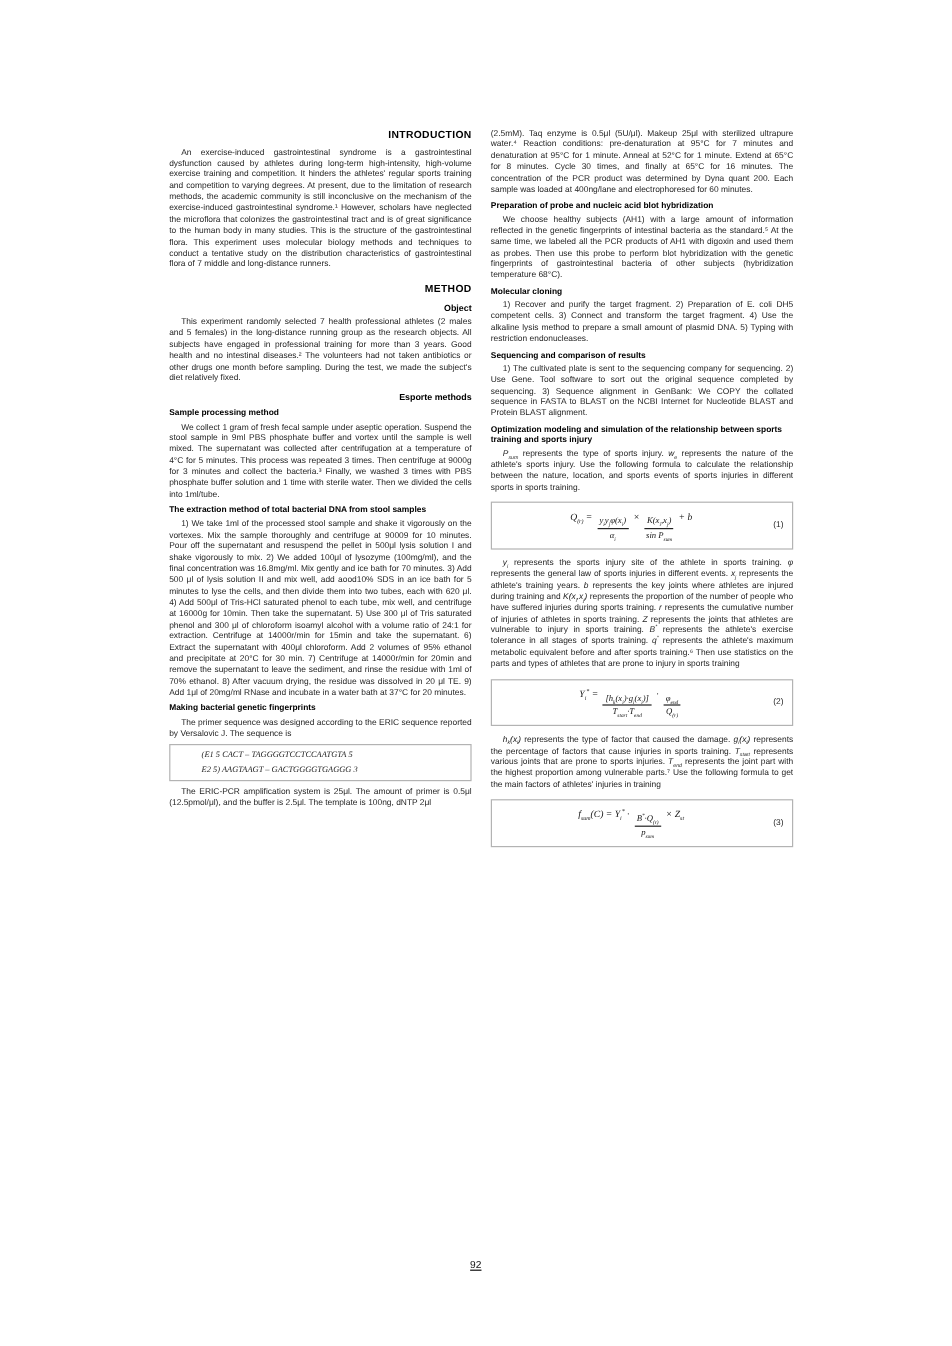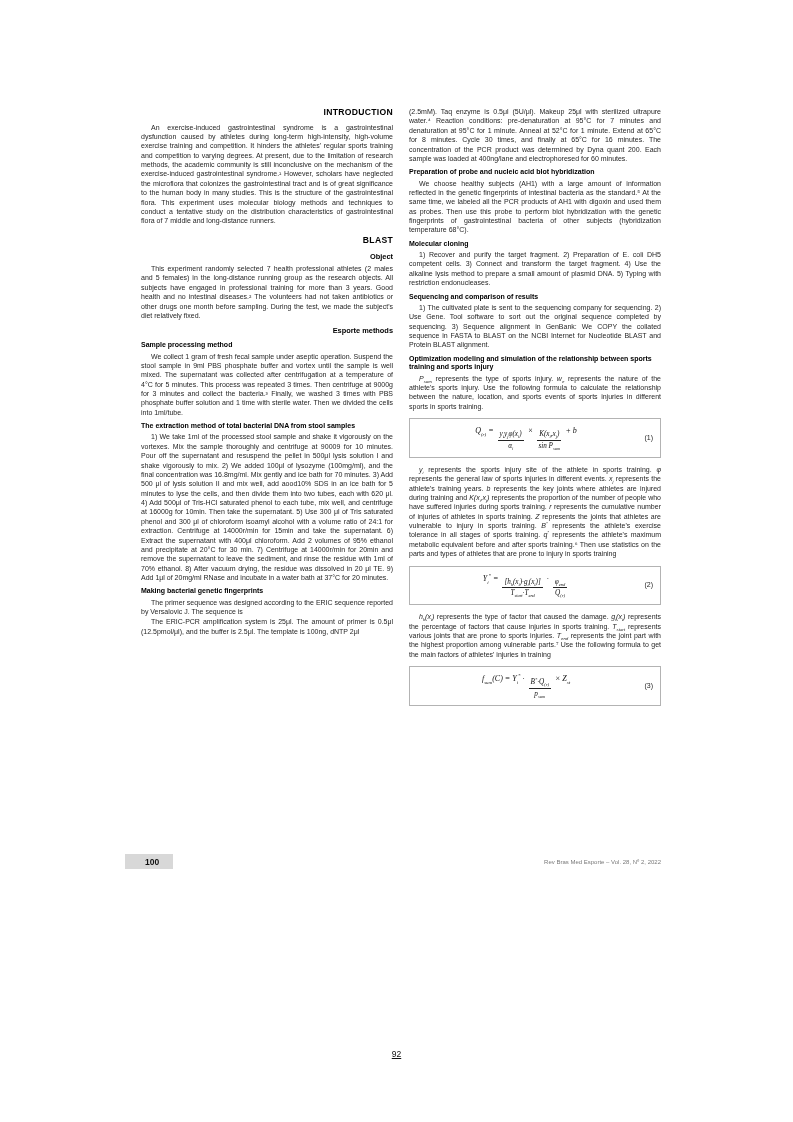--- a/index.html
+++ b/index.html
@@ -66,36 +66,40 @@
 </head>
 <body>
 
 <div class="sheet">
   <div class="cols">
 
     <div class="col">
       <h1 class="sec">INTRODUCTION</h1>
       <p class="indent">An exercise-induced gastrointestinal syndrome is a gastrointestinal dysfunction caused by athletes during long-term high-intensity, high-volume exercise training and competition. It hinders the athletes' regular sports training and competition to varying degrees. At present, due to the limitation of research methods, the academic community is still inconclusive on the mechanism of the exercise-induced gastrointestinal syndrome.¹ However, scholars have neglected the microflora that colonizes the gastrointestinal tract and is of great significance to the human body in many studies. This is the structure of the gastrointestinal flora. This experiment uses molecular biology methods and techniques to conduct a tentative study on the distribution characteristics of gastrointestinal flora of 7 middle and long-distance runners.</p>
 
-      <h1 class="sec">BLAST</h1>
+      <h1 class="sec">METHOD</h1>
 
       <h2 class="sub">Object</h2>
       <p class="indent">This experiment randomly selected 7 health professional athletes (2 males and 5 females) in the long-distance running group as the research objects. All subjects have engaged in professional training for more than 3 years. Good health and no intestinal diseases.² The volunteers had not taken antibiotics or other drugs one month before sampling. During the test, we made the subject's diet relatively fixed.</p>
 
       <h2 class="sub">Esporte methods</h2>
 
       <h3 class="subsub">Sample processing method</h3>
       <p class="indent">We collect 1 gram of fresh fecal sample under aseptic operation. Suspend the stool sample in 9ml PBS phosphate buffer and vortex until the sample is well mixed. The supernatant was collected after centrifugation at a temperature of 4°C for 5 minutes. This process was repeated 3 times. Then centrifuge at 9000g for 3 minutes and collect the bacteria.³ Finally, we washed 3 times with PBS phosphate buffer solution and 1 time with sterile water. Then we divided the cells into 1ml/tube.</p>
 
       <h3 class="subsub">The extraction method of total bacterial DNA from stool samples</h3>
       <p class="indent">1) We take 1ml of the processed stool sample and shake it vigorously on the vortexes. Mix the sample thoroughly and centrifuge at 90009 for 10 minutes. Pour off the supernatant and resuspend the pellet in 500μl lysis solution I and shake vigorously to mix. 2) We added 100μl of lysozyme (100mg/ml), and the final concentration was 16.8mg/ml. Mix gently and ice bath for 70 minutes. 3) Add 500 μl of lysis solution II and mix well, add aood10% SDS in an ice bath for 5 minutes to lyse the cells, and then divide them into two tubes, each with 620 μl. 4) Add 500μl of Tris-HCl saturated phenol to each tube, mix well, and centrifuge at 16000g for 10min. Then take the supernatant. 5) Use 300 μl of Tris saturated phenol and 300 μl of chloroform isoamyl alcohol with a volume ratio of 24:1 for extraction. Centrifuge at 14000r/min for 15min and take the supernatant. 6) Extract the supernatant with 400μl chloroform. Add 2 volumes of 95% ethanol and precipitate at 20°C for 30 min. 7) Centrifuge at 14000r/min for 20min and remove the supernatant to leave the sediment, and rinse the residue with 1ml of 70% ethanol. 8) After vacuum drying, the residue was dissolved in 20 μl TE. 9) Add 1μl of 20mg/ml RNase and incubate in a water bath at 37°C for 20 minutes.</p>
 
       <h3 class="subsub">Making bacterial genetic fingerprints</h3>
       <p class="indent">The primer sequence was designed according to the ERIC sequence reported by Versalovic J. The sequence is</p>
 
+      <div class="primer-box">
+        <div>(E1  5  CACT – TAGGGGTCCTCCAATGTA   5</div>
+        <div>E2  5)  AAGTAAGT – GACTGGGGTGAGGG   3</div>
+      </div>
 
       <p class="indent">The ERIC-PCR amplification system is 25μl. The amount of primer is 0.5μl (12.5pmol/μl), and the buffer is 2.5μl. The template is 100ng, dNTP 2μl</p>
     </div>
 
     <div class="col">
       <p>(2.5mM). Taq enzyme is 0.5μl (5U/μl). Makeup 25μl with sterilized ultrapure water.⁴ Reaction conditions: pre-denaturation at 95°C for 7 minutes and denaturation at 95°C for 1 minute. Anneal at 52°C for 1 minute. Extend at 65°C for 8 minutes. Cycle 30 times, and finally at 65°C for 16 minutes. The concentration of the PCR product was determined by Dyna quant 200. Each sample was loaded at 400ng/lane and electrophoresed for 60 minutes.</p>
 
       <h3 class="subsub">Preparation of probe and nucleic acid blot hybridization</h3>
       <p class="indent">We choose healthy subjects (AH1) with a large amount of information reflected in the genetic fingerprints of intestinal bacteria as the standard.⁵ At the same time, we labeled all the PCR products of AH1 with digoxin and used them as probes. Then use this probe to perform blot hybridization with the genetic fingerprints of gastrointestinal bacteria of other subjects (hybridization temperature 68°C).</p>
 
@@ -138,19 +142,15 @@
         <span class="eq-body">f<sub>sum</sub>(C) = Y<sub>i</sub><sup>*</sup> · <span class="frac">
               <span class="fn">B<sup>*</sup>·Q<sub>(r)</sub></span>
               <span class="fd">p<sub>sum</sub></span>
             </span> × Z<sub>st</sub></span>
         <span class="eq-num">(3)</span>
       </div>
     </div>
 
   </div>
 
-  <div class="footer-row">
-    <span class="pagenum-box">100</span>
-    <span class="journal-ref">Rev Bras Med Esporte – Vol. 28, Nº 2, 2022</span>
-  </div>
 </div>
 
 <div class="doc-page-number">92</div>
 
 </body></html>

